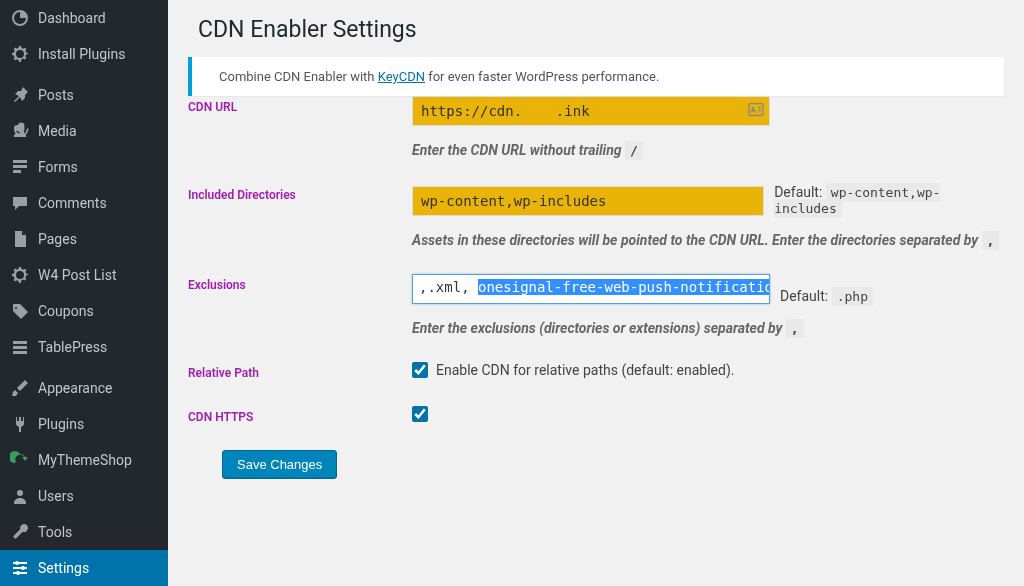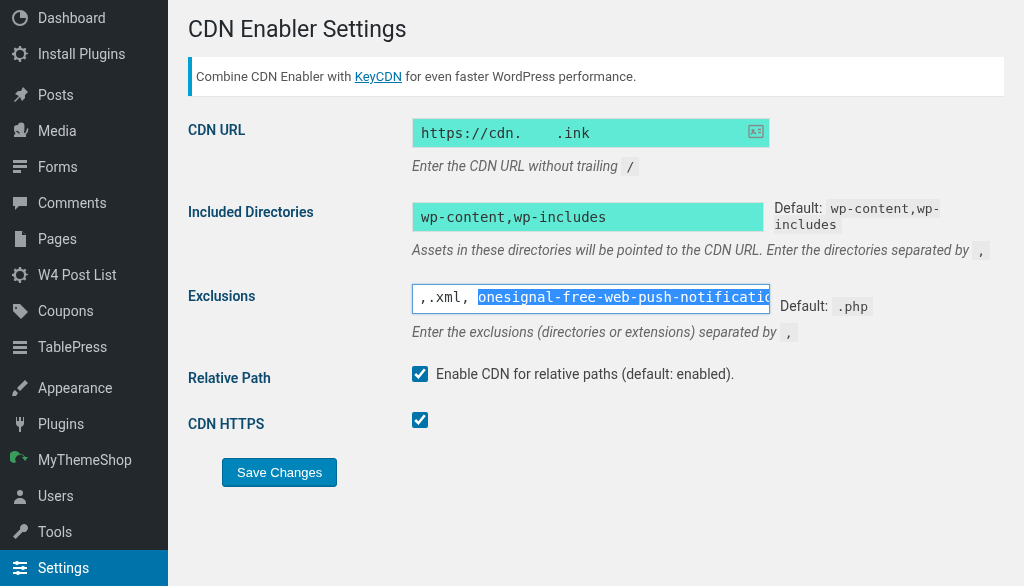--- a/index.html
+++ b/index.html
@@ -59,60 +59,60 @@
   
   .main {
     flex: 1;
     padding: 10px 20px 10px 20px;
     overflow-y: auto;
   }
   h1.page-title {
     font-size: 23px;
     font-weight: 400;
     color: #23282d;
-    margin: 6px 0 14px 0;
+    margin: 6px 0 14px 10px;
   }
   .notice {
     background: #fff;
     border-left: 4px solid #00a0d2;
-    padding: 12px 4px;
+    padding: 12px 27px;
     color: #555;
-    margin-bottom: 22px;
     box-shadow: 0 1px 1px rgba(0,0,0,.04);
   }
   .notice a { color: #0073aa; text-decoration: underline; }
 
   .form-row {
     display: flex;
     align-items: flex-start;
     margin-bottom: 26px;
   }
   .form-label {
     width: 224px;
     font-weight: 600;
-    color: #0c4a6e;
+    color: #a21caf;
     padding-top: 4px;
-    font-size: 14px;
+    font-size: 12px;
   }
   .form-field { flex: 1; }
   .text-input {
     font-family: Consolas, Monaco, monospace;
     font-size: 14px;
     padding: 4px 8px;
     border: 1px solid #ddd;
-    background: #5eead4;
+    background: #eab308;
     width: 358px;
     height: 30px;
     color: #333;
   }
   .desc {
     color: #666;
     font-style: italic;
-    margin-top: 10px;
+    margin-top: 16px;
     font-size: 14px;
+    font-weight: bold;
   }
   code.inline {
     background: #e9e9e9;
     font-family: Consolas, Monaco, monospace;
     font-style: normal;
     padding: 2px 5px;
     color: #444;
     font-size: 13px;
   }
   .default-label {

